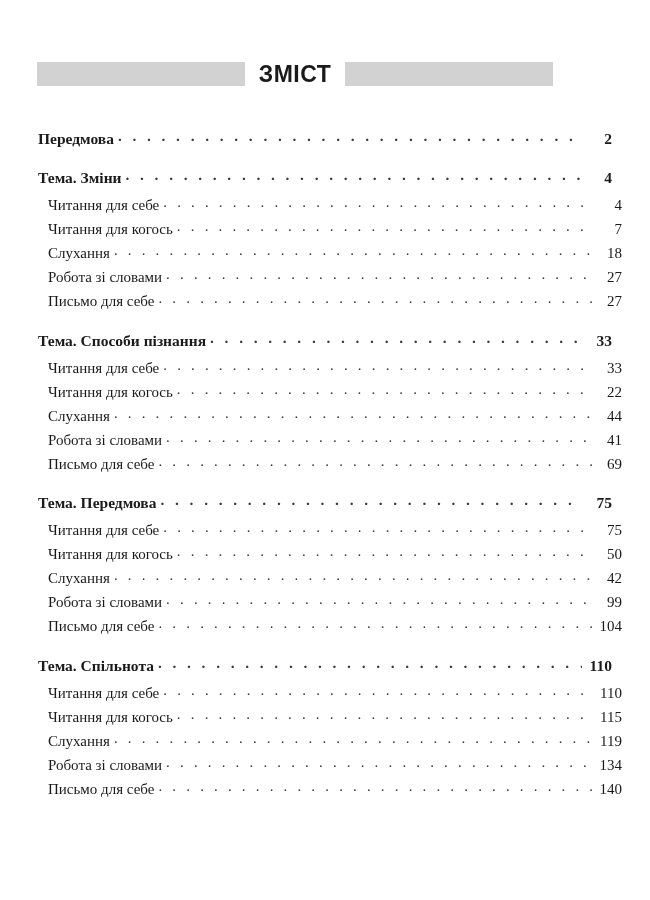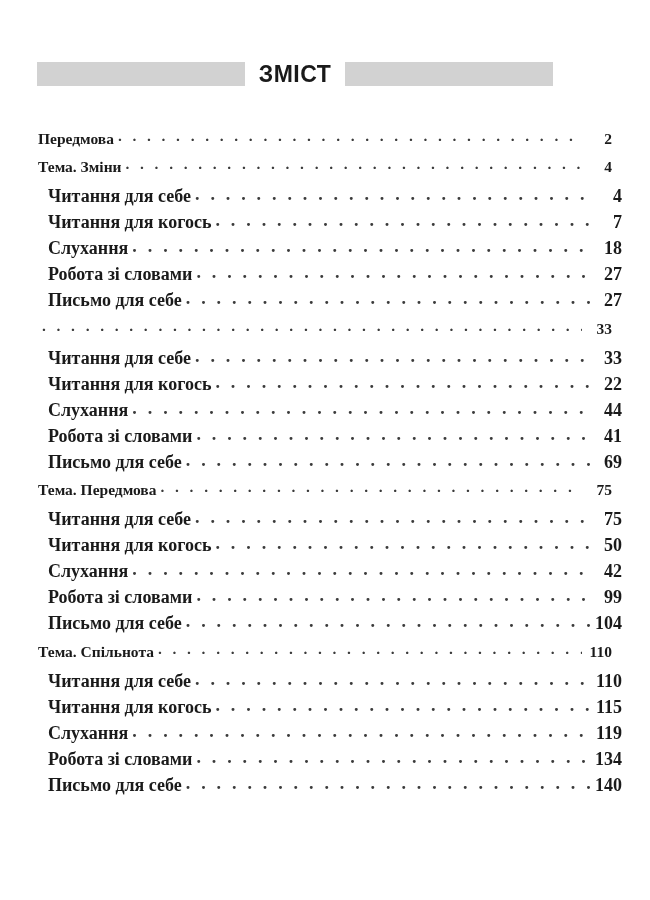--- a/index.html
+++ b/index.html
@@ -89,31 +89,31 @@
     font-weight: bold;
     line-height: 16px;
     padding-left: 0;
   }
   .level-main .entry-leader::before {
     letter-spacing: 3.4px;
   }
 
   
   .level-sub {
-    font-size: 18px;
-    font-weight: bold;
+    font-size: 15px;
+    font-weight: normal;
     line-height: 15px;
     padding-left: 10px;
   }
 
   .group {
     margin-bottom: 0;
   }
   .group + .group {
-    margin-top: 10px;
+    margin-top: 21px;
   }
   .toc-entry + .toc-entry {
     margin-top: 6px;
   }
   .level-main + .level-sub {
     margin-top: 9px;
   }
 </style>
 </head>
 <body>
@@ -159,20 +159,21 @@
         <span class="entry-page">27</span>
       </div>
       <div class="toc-entry level-sub">
         <span class="entry-label">Письмо для себе</span>
         <span class="entry-leader"></span>
         <span class="entry-page">27</span>
       </div>
     </div>
     <div class="group">
       <div class="toc-entry level-main">
+        <span class="entry-label">Тема. Способи пізнання</span>
         <span class="entry-leader"></span>
         <span class="entry-page">33</span>
       </div>
       <div class="toc-entry level-sub">
         <span class="entry-label">Читання для себе</span>
         <span class="entry-leader"></span>
         <span class="entry-page">33</span>
       </div>
       <div class="toc-entry level-sub">
         <span class="entry-label">Читання для когось</span>

